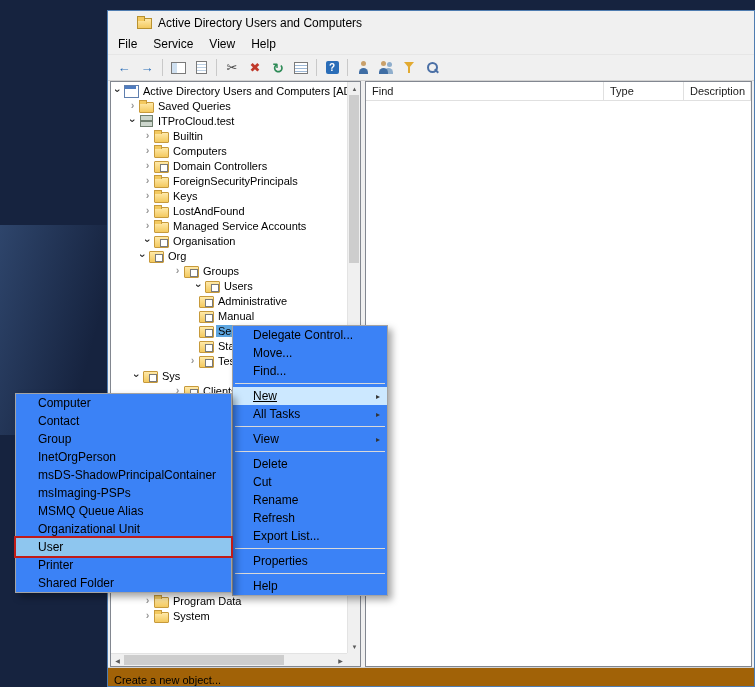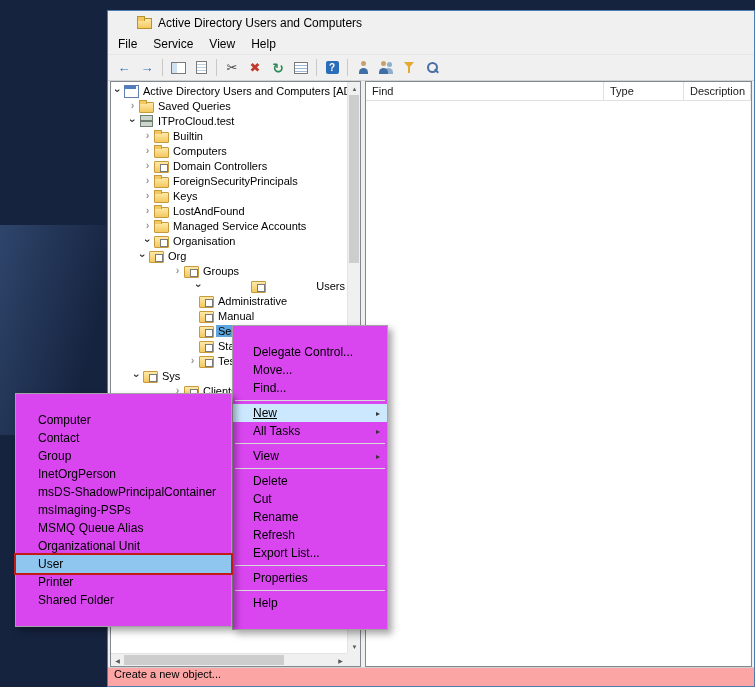--- a/index.html
+++ b/index.html
@@ -100,26 +100,26 @@
   .vthumb { position:absolute; left:1px; right:1px; top:13px; height:168px; background:#cdcdcd; }
   .hthumb { position:absolute; top:1px; bottom:1px; left:13px; width:160px; background:#cdcdcd; }
 
   .splitter { width:4px; flex:none; }
   .list-pane { flex:1; min-width:0; background:#fff; border:1px solid #828790; display:flex; flex-direction:column; }
   .list-header { height:19px; flex:none; display:flex; border-bottom:1px solid #e0e0e0; }
   .col { font-size:11px; color:#1a1a1a; padding:0 6px; display:flex; align-items:center;
     border-right:1px solid #e0e0e0; white-space:nowrap; overflow:hidden; }
   .list-body { flex:1; }
 
-  .statusbar { height:19px; flex:none; border-top:1px solid #d2d2d2; background:#fca5a5;
-    display:flex; align-items:flex-start; padding:0 6px; font-size:11px; color:#000; }
+  .statusbar { height:19px; flex:none; border-top:1px solid #d2d2d2; background:#a16207;
+    display:flex; align-items:flex-end; padding:0 6px; font-size:11px; color:#000; }
 
   
-  .menu { position:absolute; background:#d946ef; border:1px solid #a3a3a3;
-    box-shadow:4px 4px 7px rgba(0,0,0,.35); padding:17px 0; z-index:50; }
+  .menu { position:absolute; background:#3b82f6; border:1px solid #a3a3a3;
+    box-shadow:4px 4px 7px rgba(0,0,0,.35); padding:0 0; z-index:50; }
   #context-menu { left:232px; top:325px; width:156px; }
   #submenu { left:15px; top:393px; width:217px; z-index:51; }
   .mi { height:18px; display:flex; align-items:center; font-size:12px; color:#000;
     padding:0 8px 0 20px; position:relative; white-space:nowrap; }
   #submenu .mi { padding-left:22px; }
   .mi.hl { background:#cce8ff;text-decoration:underline; }
   .mi.hl2 { background:#8ec6ef; }
   .mi.annotated { outline:2px solid #c11b17; outline-offset:0px; }
   .sub-arrow { position:absolute; right:7px; font-size:8px; color:#333; }
   .msep { height:1px; background:#d9d9d9; margin:3px 2px; }
@@ -248,21 +248,21 @@
           <div class="tree-row" style="padding-left: 26px;">
             <span class="chev exp">›</span>
             <span class="ticon ou"></span>
             <span class="tlabel">Org</span>
           </div>
           <div class="tree-row" style="padding-left: 61px;">
             <span class="chev">›</span>
             <span class="ticon ou"></span>
             <span class="tlabel">Groups</span>
           </div>
-          <div class="tree-row" style="padding-left: 82px; justify-content: space-between;">
+          <div class="tree-row" style="padding-left: 82px;">
             <span class="chev exp">›</span>
             <span class="ticon ou"></span>
             <span class="tlabel">Users</span>
           </div>
           <div class="tree-row" style="padding-left: 76px;">
             <span class="chev none">›</span>
             <span class="ticon ou"></span>
             <span class="tlabel">Administrative</span>
           </div>
           <div class="tree-row" style="padding-left: 76px;">

